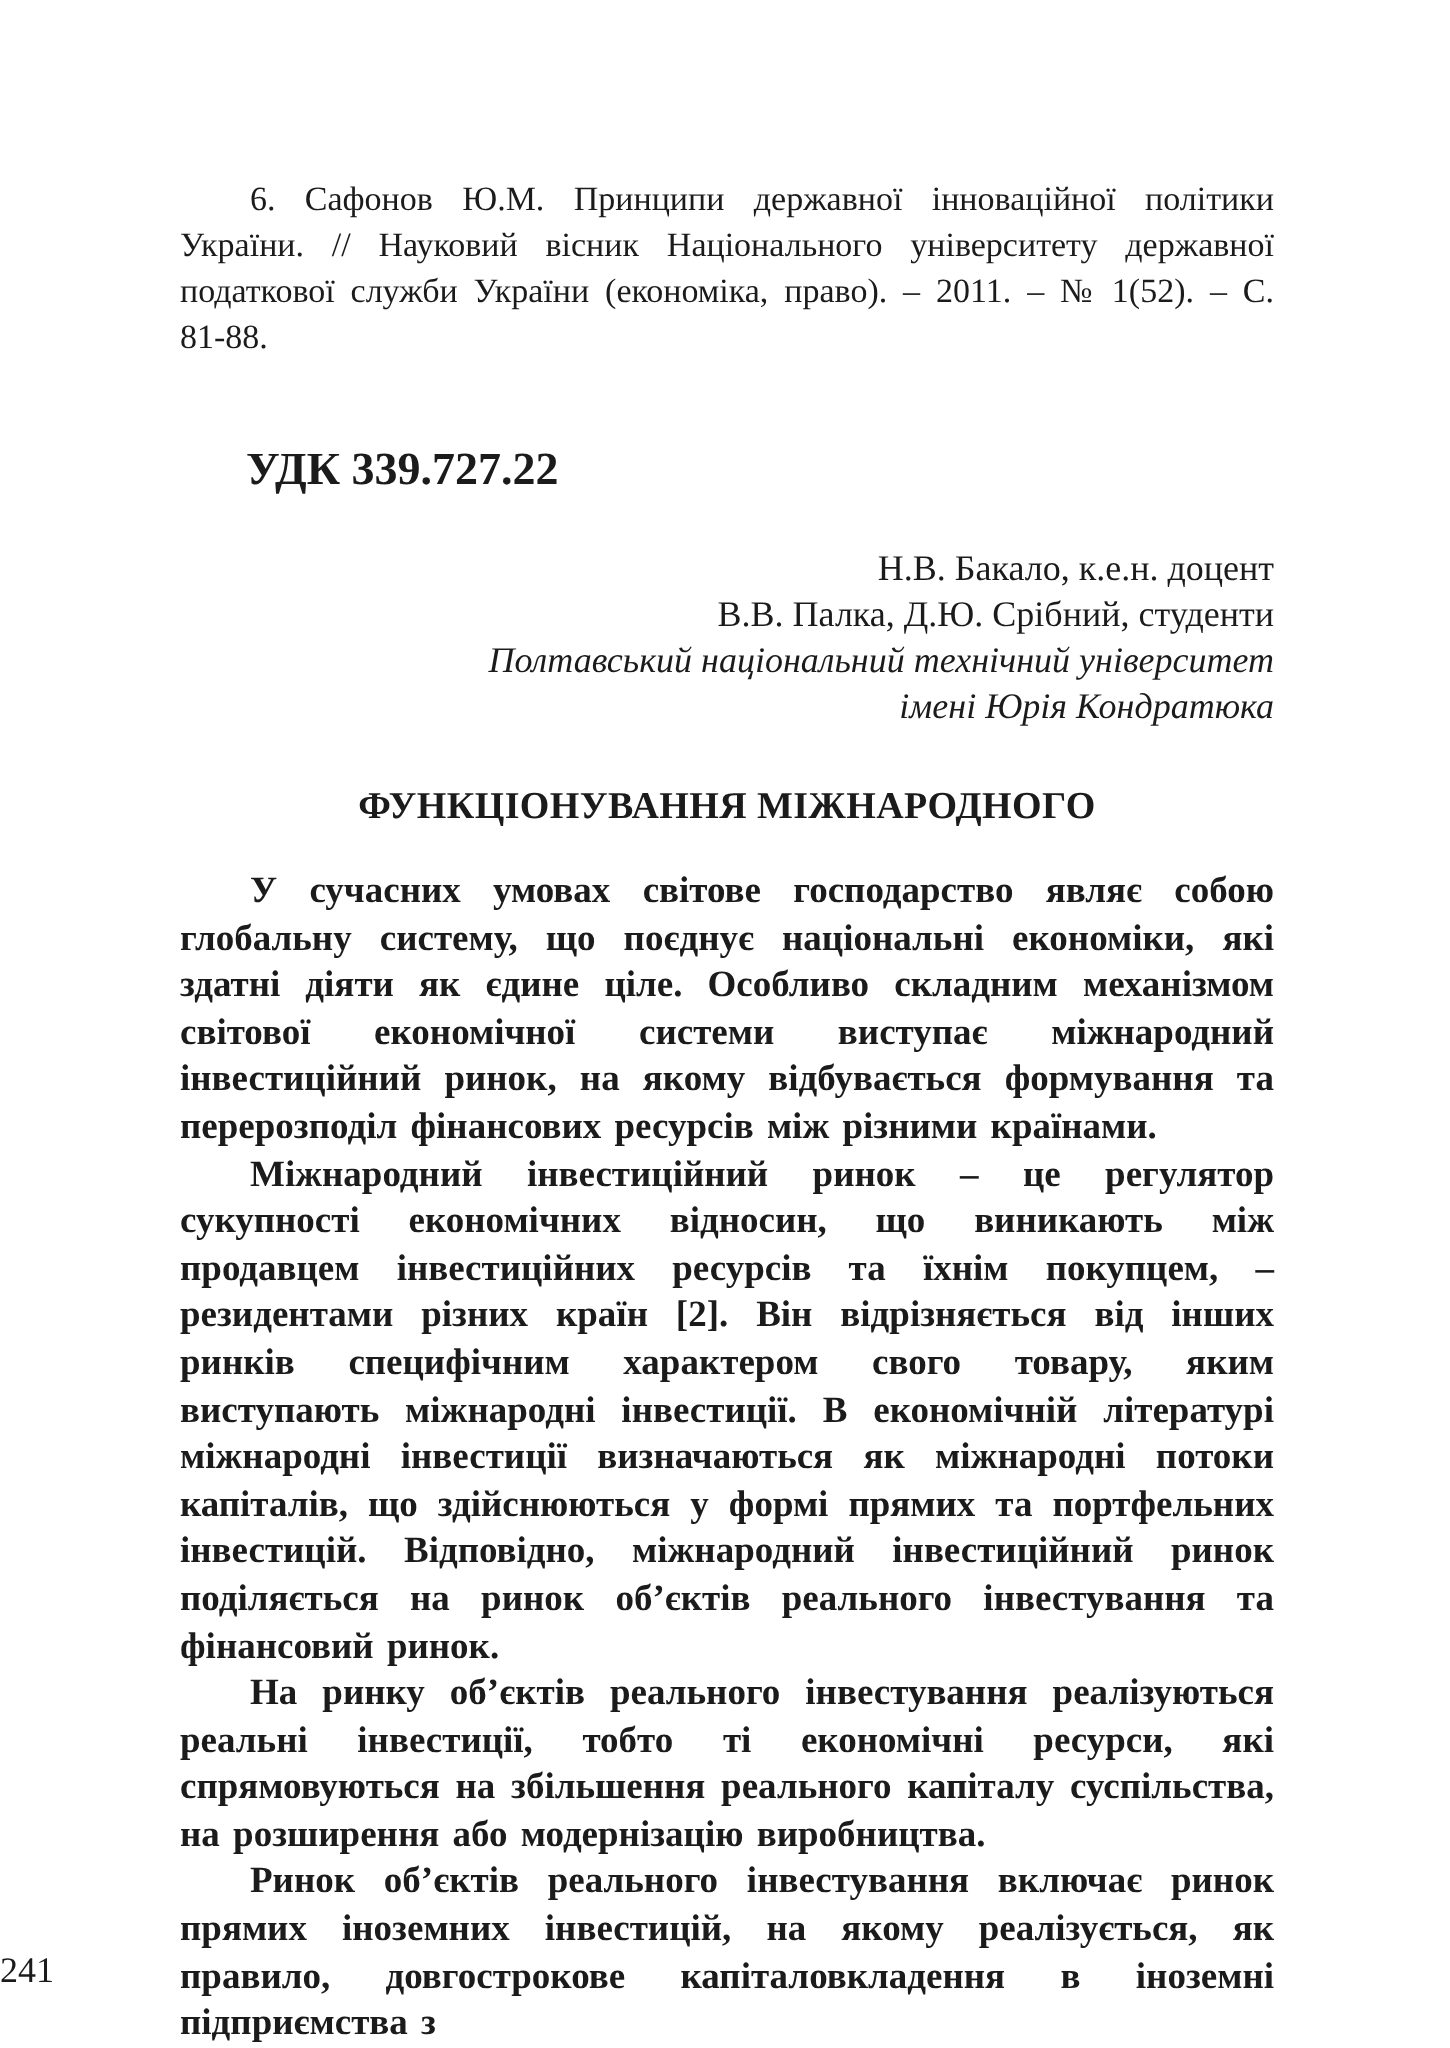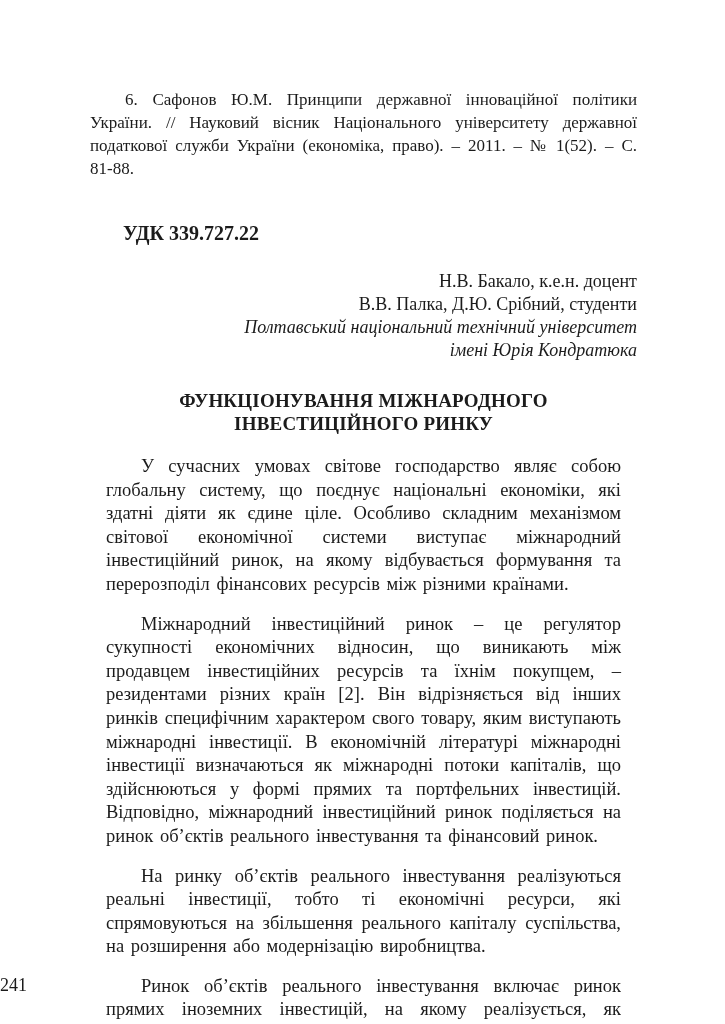--- a/index.html
+++ b/index.html
@@ -22,21 +22,21 @@
   .reference {
     margin: 0;
     font-size: 17px;
     line-height: 23px;
     text-align: justify;
     text-indent: 35px;
     word-spacing: 2px;
   }
   .udc {
     margin: 42px 0 0 0;
-    font-size: 20px;
+    font-size: 23px;
     font-weight: bold;
     text-indent: 33px;
   }
   .authors {
     margin-top: 25px;
     text-align: right;
     font-size: 18px;
     line-height: 23px;
   }
   .affiliation-line {
@@ -51,22 +51,23 @@
     letter-spacing: 0.2px;
   }
   .body-text {
     margin-top: 20px;
     font-size: 18.5px;
     line-height: 23.6px;
     text-align: justify;
     word-spacing: 2px;
   }
   .body-text p {
-    margin: 16px;
+    margin: 0;
     text-indent: 35px;
+    font-weight: bold;
   }
   .page-number {
     position: absolute;
     left: 0;
     right: 0;
     bottom: 28px;
     text-align: left;
     font-size: 18px;
   }
 </style>
@@ -81,21 +82,20 @@
 
   <div class="authors">
     <div>Н.В. Бакало, к.е.н. доцент</div>
     <div>В.В. Палка, Д.Ю. Срібний, студенти</div>
     <div class="affiliation-line">Полтавський національний технічний університет</div>
     <div class="affiliation-line">імені Юрія Кондратюка</div>
   </div>
 
   <h1 class="article-title">
     <div>ФУНКЦІОНУВАННЯ МІЖНАРОДНОГО</div>
-    <div>ІНВЕСТИЦІЙНОГО РИНКУ</div>
   </h1>
 
   <div class="body-text">
     <p>У сучасних умовах світове господарство являє собою глобальну систему, що поєднує національні економіки, які здатні діяти як єдине ціле. Особливо складним механізмом світової економічної системи виступає міжнародний інвестиційний ринок, на якому відбувається формування та перерозподіл фінансових ресурсів між різними країнами.</p>
     <p>Міжнародний інвестиційний ринок – це регулятор сукупності економічних відносин, що виникають між продавцем інвестиційних ресурсів та їхнім покупцем, – резидентами різних країн [2]. Він відрізняється від інших ринків специфічним характером свого товару, яким виступають міжнародні інвестиції. В економічній літературі міжнародні інвестиції визначаються як міжнародні потоки капіталів, що здійснюються у формі прямих та портфельних інвестицій. Відповідно, міжнародний інвестиційний ринок поділяється на ринок об’єктів реального інвестування та фінансовий ринок.</p>
     <p>На ринку об’єктів реального інвестування реалізуються реальні інвестиції, тобто ті економічні ресурси, які спрямовуються на збільшення реального капіталу суспільства, на розширення або модернізацію виробництва.</p>
     <p>Ринок об’єктів реального інвестування включає ринок прямих іноземних інвестицій, на якому реалізується, як правило, довгострокове капіталовкладення в іноземні підприємства з</p>
   </div>
 
   <div class="page-number">241</div>

